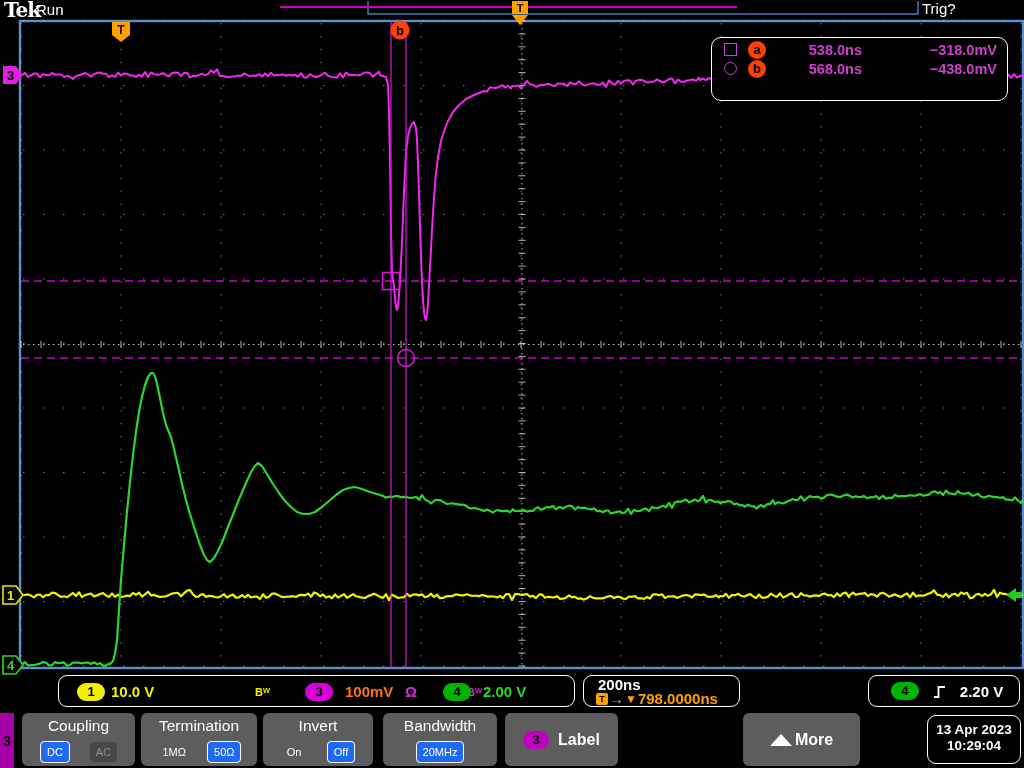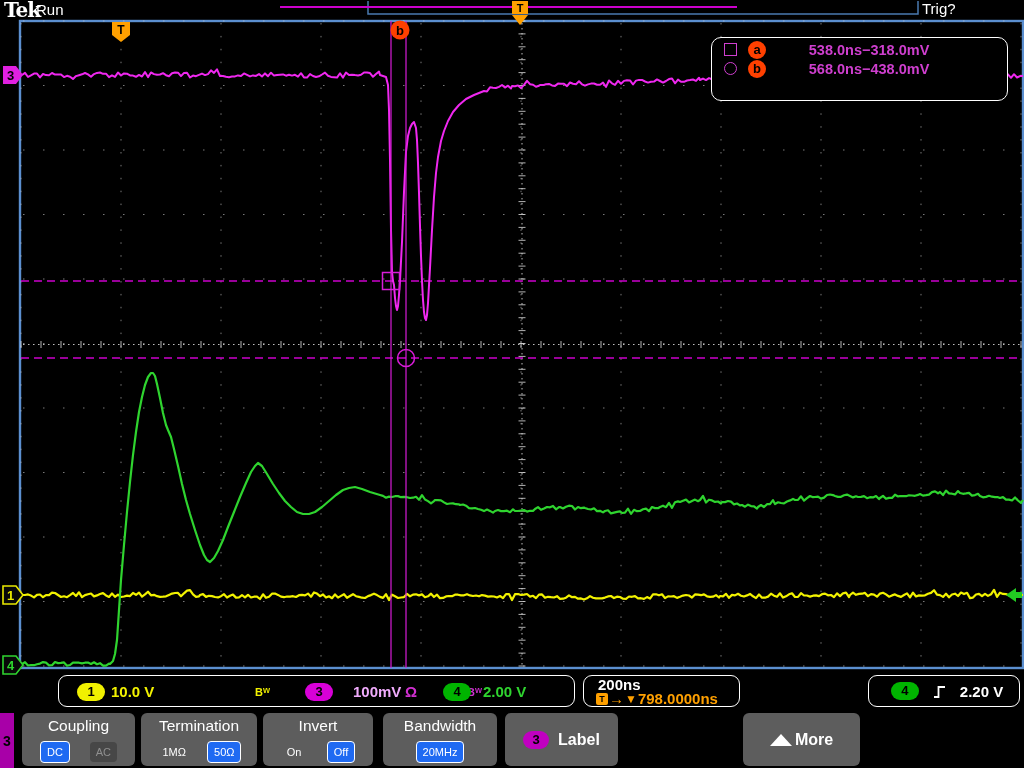--- a/index.html
+++ b/index.html
@@ -16,21 +16,21 @@
   
   .cursor-box{position:absolute;left:711px;top:37px;width:297px;height:64px;background:#000;
               border:1px solid #fff;border-radius:10px;color:#cf3fcf;font-size:14.5px;font-weight:700;
               display:grid;grid-template-rows:1fr 1fr 1fr;padding:2px 10px 2px 12px;box-sizing:border-box;}
   .cur-row{display:grid;grid-template-columns:24px 26px 88px 1fr;align-items:center;}
   .cur-sym{width:13px;height:13px;border:1.5px solid #cf3fcf;display:inline-block;box-sizing:border-box;}
   .cur-sym.circle{border-radius:50%;}
   .cur-badge{width:18px;height:18px;border-radius:50%;background:#ff4000;color:#000;font-weight:700;
              font-size:13px;display:flex;align-items:center;justify-content:center;}
   .cur-time{text-align:right;}
-  .cur-volt{text-align:left;}
+  .cur-volt{text-align:right;}
 
   
   .ro-box{position:absolute;top:675px;height:32px;background:#000;border:1px solid #fff;border-radius:9px;
           box-sizing:border-box;color:#fff;font-size:15px;font-weight:700;}
   .ch-badge{position:absolute;top:7px;width:28px;height:18px;border-radius:9px;color:#000;text-align:center;
             line-height:18px;font-size:13px;font-weight:700;}
   .ro-abs{position:absolute;top:7px;line-height:18px;}
   .bwglyph{font-size:11px;font-weight:700;padding-left:44px;}
   .tb-line1{position:absolute;left:14px;top:1px;line-height:15px;}
   .tb-line2{position:absolute;left:12px;top:15px;line-height:16px;color:#ffa000;display:flex;align-items:center;gap:1px;}
@@ -238,21 +238,21 @@
         <span class="cur-time">568.0ns</span>
         <span class="cur-volt">−438.0mV</span>
       </div>
     </div>
 
   <div class="ro-box" id="ch-readouts" style="left:58px;width:517px;">
       <span class="ch-badge" style="left: 18px; background: rgb(240, 240, 0);">1</span>
       <span class="ro-abs" style="left: 52px; color: rgb(242, 242, 0);">10.0 V</span>
       <span class="ro-abs bwglyph" style="left: 152px; color: rgb(242, 242, 0);">Bᵂ</span>
       <span class="ch-badge" style="left: 246px; background: rgb(216, 0, 216);">3</span>
-      <span class="ro-abs" style="left: 294px; color: #f0abfc;">100mV</span>
+      <span class="ro-abs" style="left: 286px; color: #f97316;">100mV</span>
       <span class="ro-abs" style="left: 346px; color: rgb(208, 47, 208);">Ω</span>
       <span class="ro-abs bwglyph" style="left: 364px; color: rgb(208, 47, 208);">Bᵂ</span>
       <span class="ch-badge" style="left: 384px; background: rgb(0, 180, 0);">4</span>
       <span class="ro-abs" style="left: 424px; color: rgb(47, 212, 47);">2.00 V</span>
       <span class="ro-abs bwglyph" style="left: 498px; color: rgb(47, 212, 47);">Bᵂ</span>
     </div>
 
   <div class="ro-box" style="left:583px;width:157px;">
     <div class="tb-line1">200ns</div>
     <div class="tb-line2">
@@ -309,13 +309,17 @@
           <span class="more-text">Label</span>
         </div>
       </div>
       <div class="menu-btn" style="left: 743px; width: 117px;">
         <div class="more-wrap">
           <div class="up-tri"></div>
           <span class="more-text">More</span>
         </div>
       </div>
     </div>
+  <div class="datetime-box">
+    <div>13 Apr 2023</div>
+    <div>10:29:04</div>
+  </div>
 </div>
 
 </body></html>

